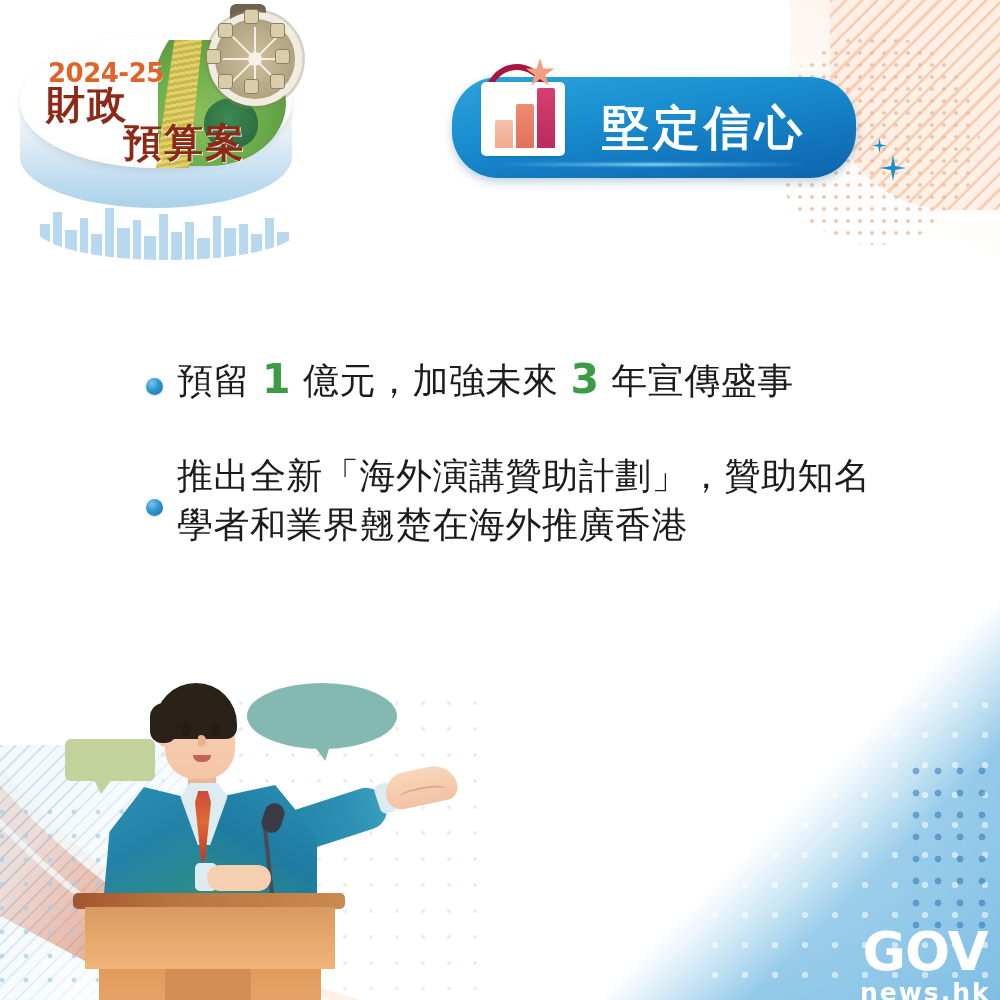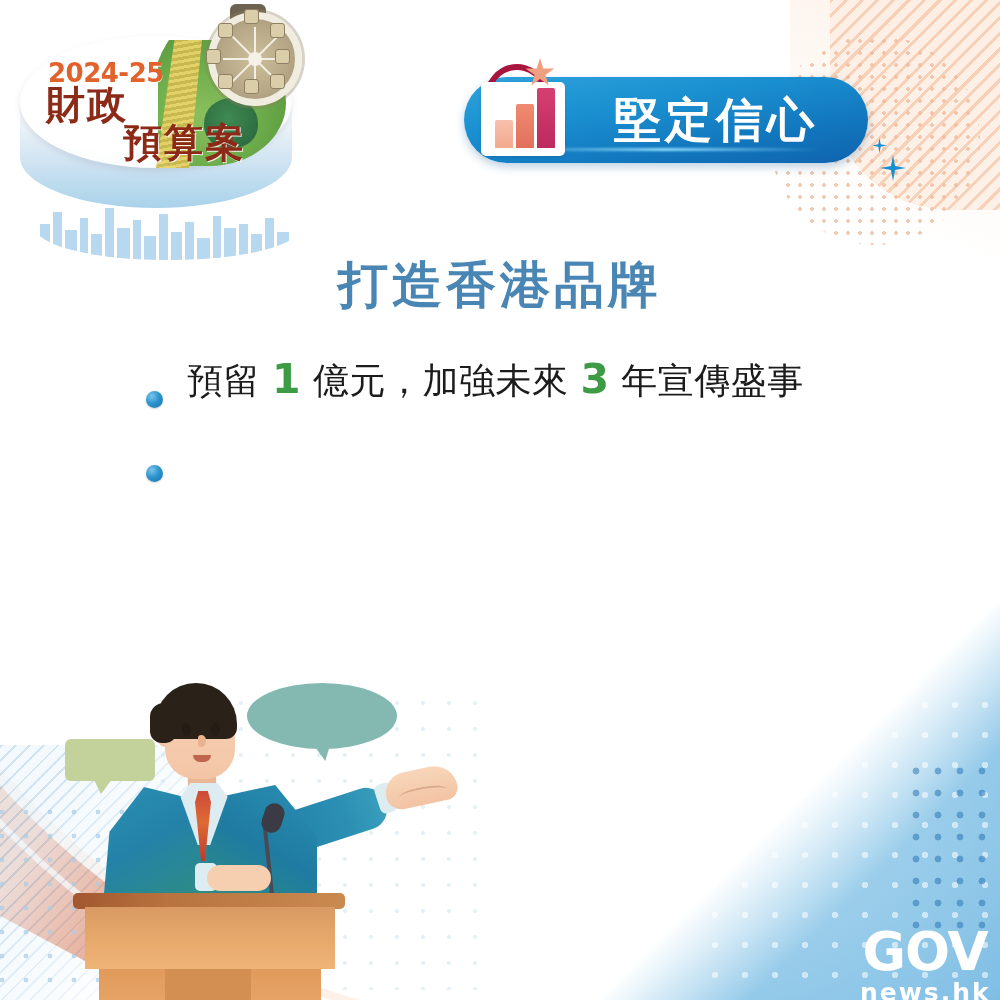--- a/index.html
+++ b/index.html
@@ -222,21 +222,21 @@
     position:absolute;left:38px;top:80px;width:200px;
     font-family:"DejaVu Sans","Liberation Sans",sans-serif;
     font-size:39px;font-weight:700;line-height:.98;
     color:#8c2a17;letter-spacing:2px;
     text-shadow:1px 1px 0 rgba(255,255,255,.85);
   }
   .bl-cn .l2{display:block;margin-left:-14px;text-align:right;}
 
   
   .header-pill{
-    position:absolute;left:464px;top:77px;width:404px;height:86px;
+    position:absolute;left:452px;top:77px;width:404px;height:101px;
     border-radius:46px;
     background:linear-gradient(170deg,#2ea3dc 0%,#1a8fd0 38%,#1276bd 72%,#0f63ad 100%);
     box-shadow:0 4px 10px rgba(20,90,150,.28);
   }
   .header-pill::after{
     content:"";position:absolute;left:12%;bottom:12px;width:76%;height:3px;
     background:linear-gradient(90deg,rgba(110,210,255,0) 0%,rgba(150,225,255,.95) 50%,rgba(110,210,255,0) 100%);
     filter:blur(1px);border-radius:3px;
   }
   .header-title{
@@ -280,23 +280,22 @@
     font-family:"DejaVu Sans","Liberation Sans",sans-serif;
     font-size:50px;font-weight:700;letter-spacing:4px;
     color:#4a86b4;
   }
 
   .bullets{
     position:absolute;left:146px;top:352px;width:760px;
   }
   .bullet{
     position:relative;
-    display:flex;align-items:flex-end;
+    display:flex;align-items:center;
     margin-bottom:44px;
-    gap:10px;
   }
   .dot{
     flex:0 0 auto;
     width:17px;height:17px;border-radius:50%;
     margin-top:13px;margin-right:14px;
     background:radial-gradient(circle at 34% 30%, #7cc4ea 0%, #2e95cf 45%, #1671ab 100%);
     box-shadow:0 1px 2px rgba(0,0,0,.18);
   }
   .btext{
     font-family:"DejaVu Sans","Liberation Sans",sans-serif;
@@ -527,32 +526,33 @@
     <div class="ci-card">
       <div class="ci-bar ci-b1"></div>
       <div class="ci-bar ci-b2"></div>
       <div class="ci-bar ci-b3"></div>
     </div>
     <div class="ci-star"></div>
   </div>
   <div class="sparkle sp1"></div>
   <div class="sparkle sp2"></div>
 
-  <div class="page-title">打造香港品牌</div>
 
   <div class="bullets">
       <div class="bullet">
         <span class="dot"></span>
         <div class="btext">
           <div><span>預留 </span><span class="num">1</span><span> 億元，加強未來 </span><span class="num">3</span><span> 年宣傳盛事</span></div>
         </div>
       </div>
       <div class="bullet">
         <span class="dot"></span>
         <div class="btext">
+          <div><span>推出全新「海外演講贊助計劃」，贊助知名</span></div>
+          <div><span>學者和業界翹楚在海外推廣香港</span></div>
         </div>
       </div>
     </div>
 
   <div class="speaker">
     <div class="sp-bubble-teal"></div>
     <div class="sp-bubble-teal-tail"></div>
     <div class="sp-bubble-green"></div>
     <div class="sp-bubble-green-tail"></div>
 

